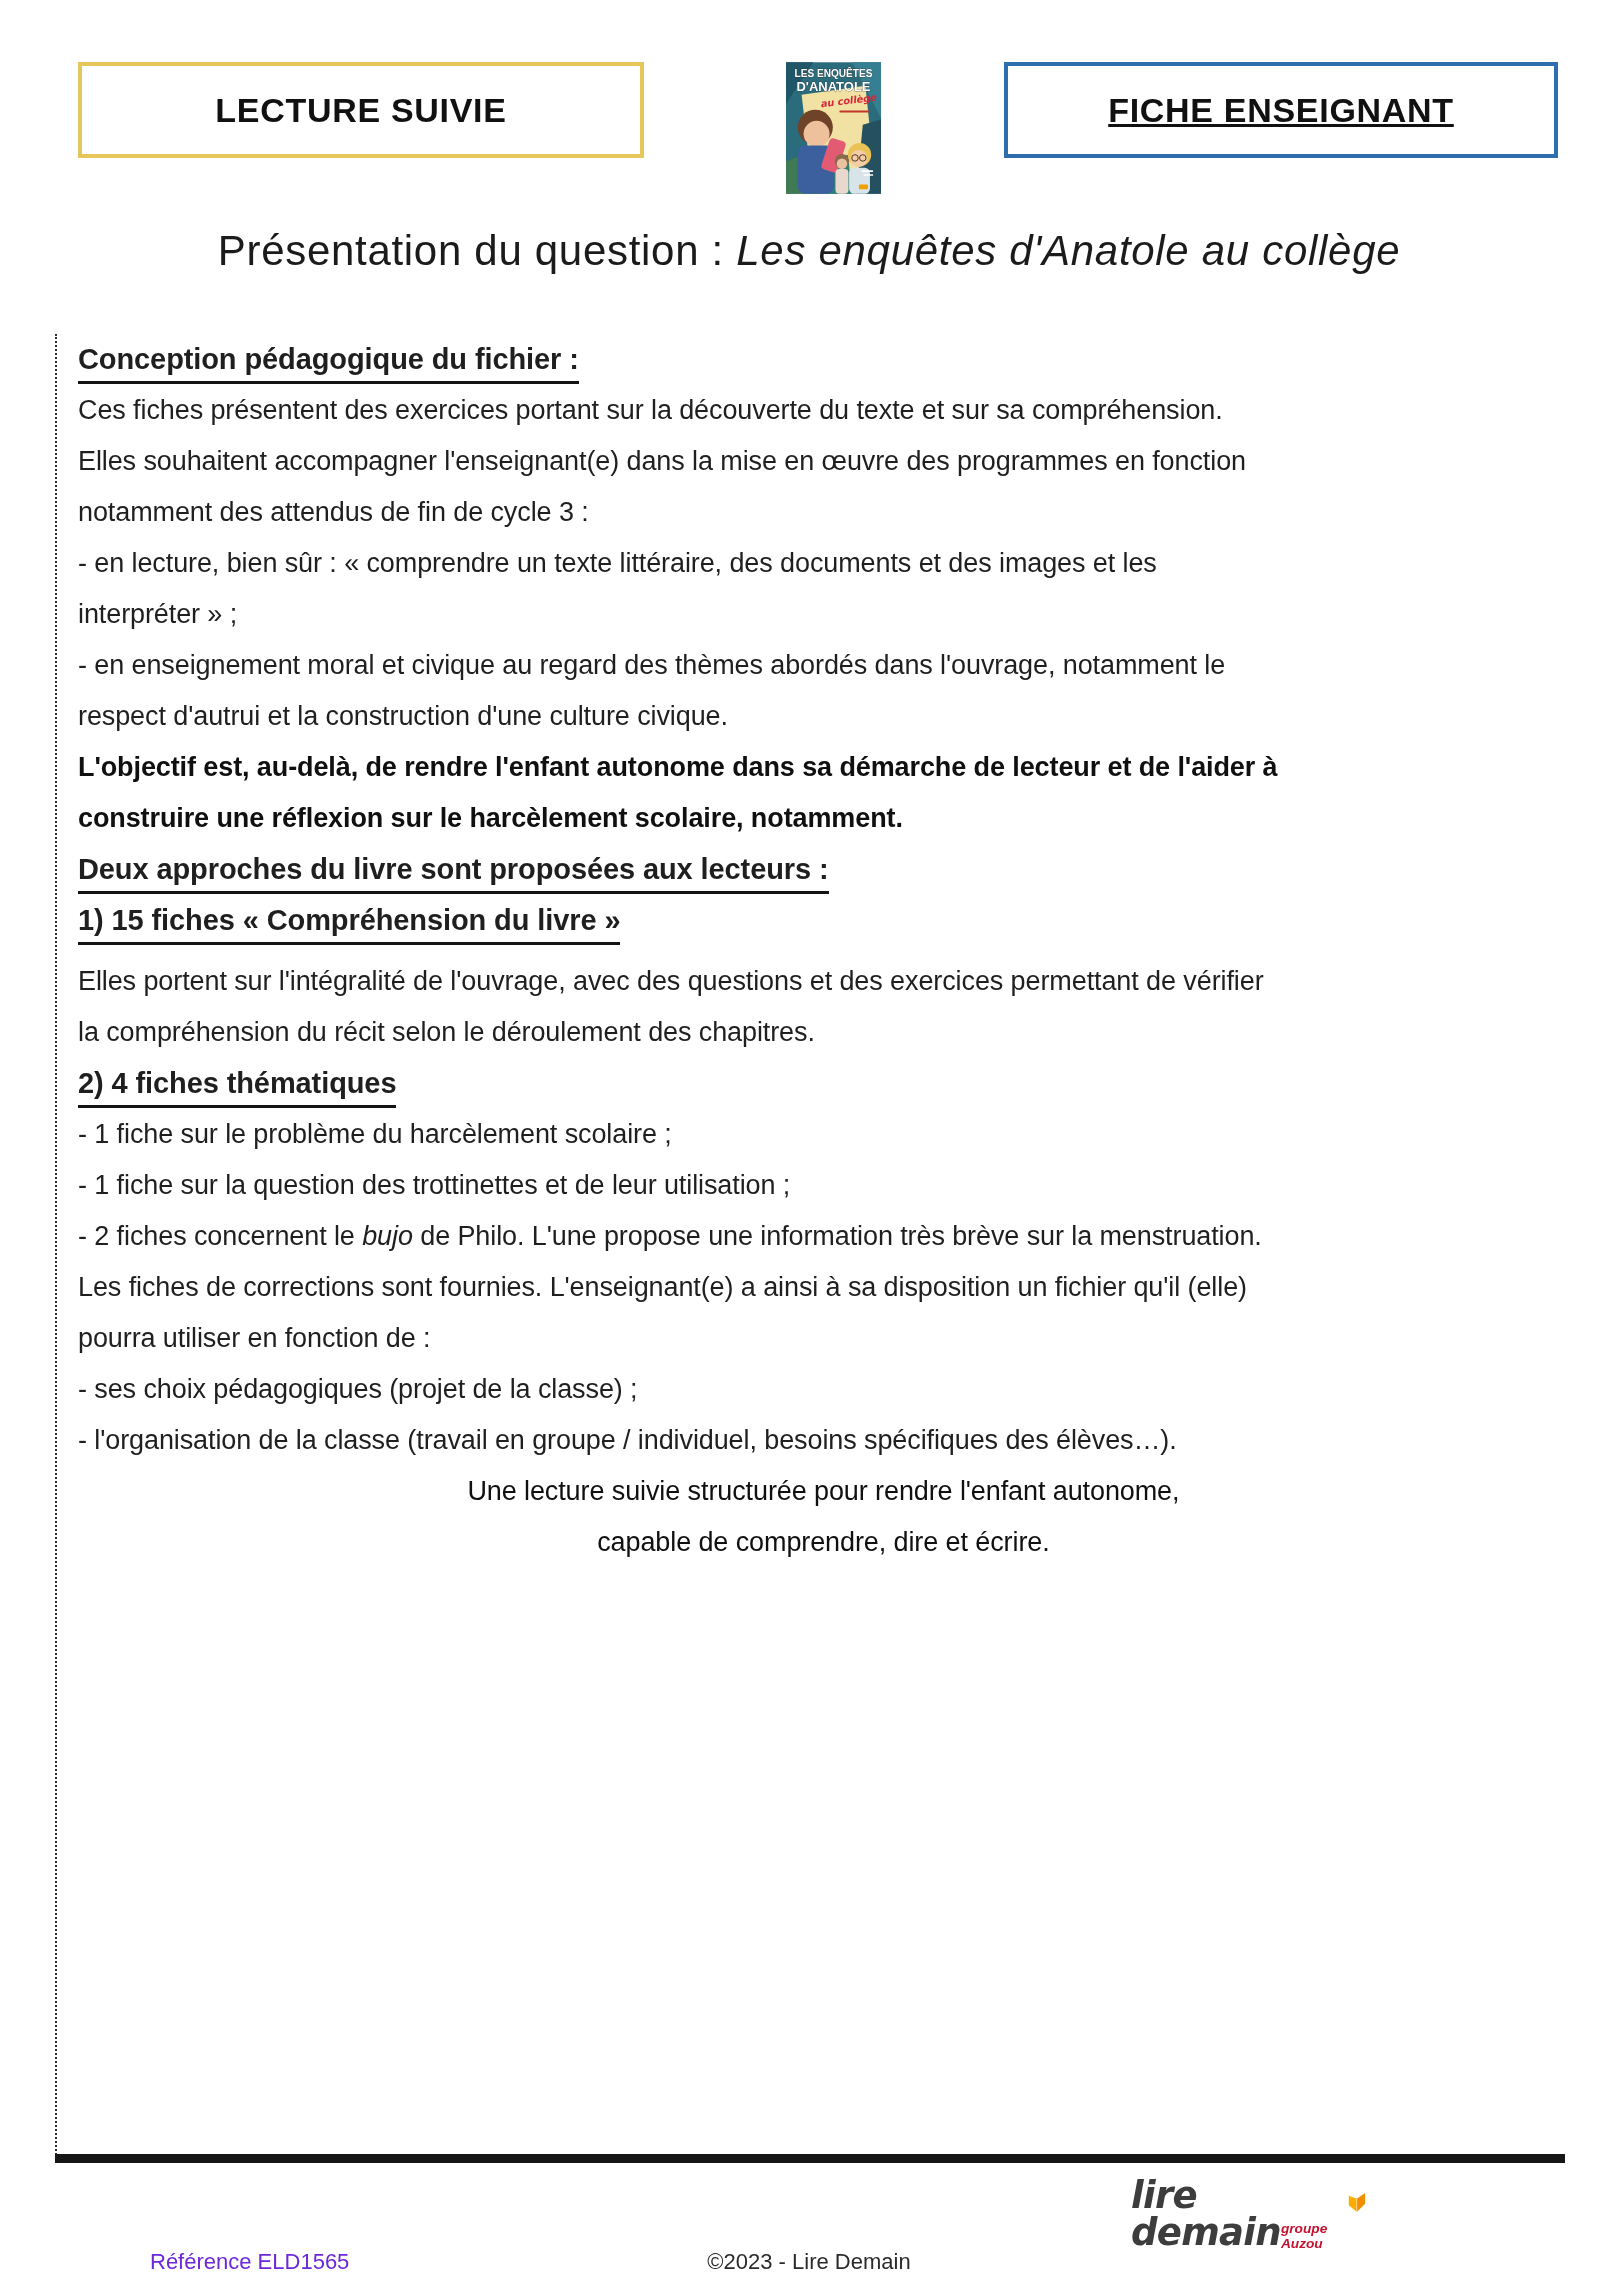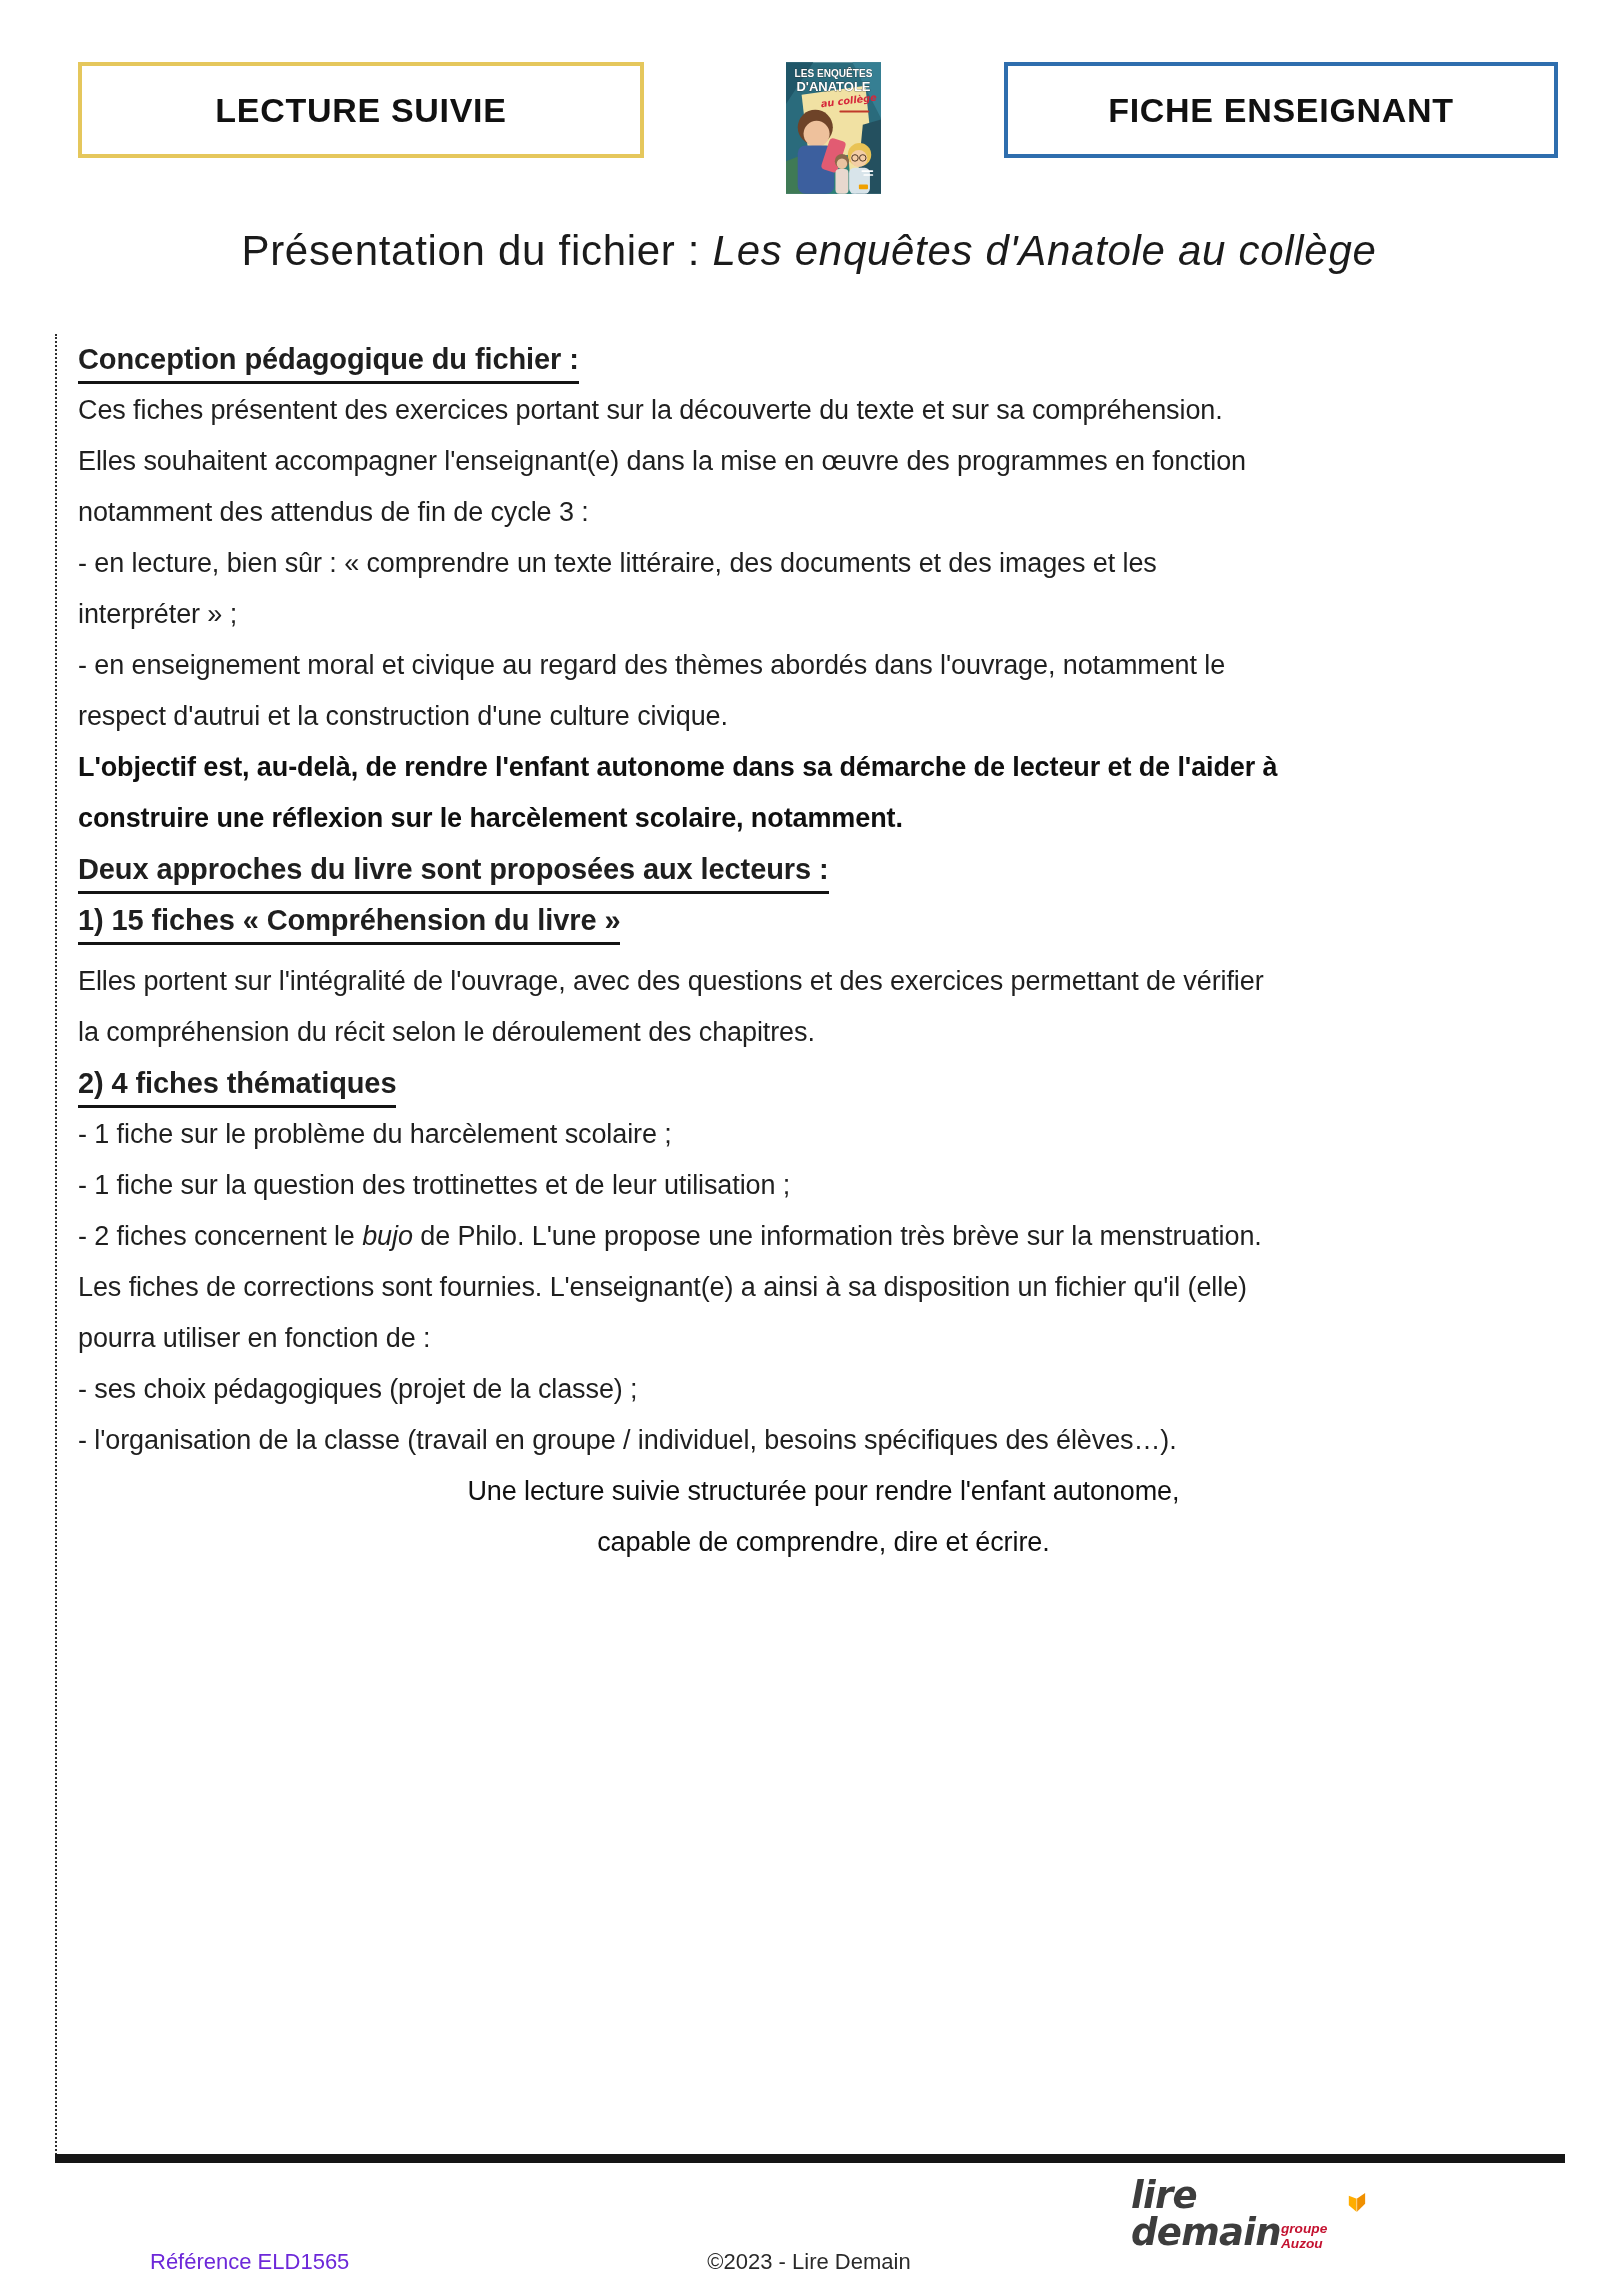--- a/index.html
+++ b/index.html
@@ -14,21 +14,21 @@
 
   
   .hbox{
     position:absolute;top:62px;height:96px;
     box-sizing:border-box;
     display:flex;align-items:center;justify-content:center;
     font-weight:bold;font-size:34px;letter-spacing:0.7px;color:#111;
     background:#fff;
   }
   .hbox-yellow{left:78px;width:566px;border:4.6px solid #E5C75C;}
-  .hbox-blue{left:1004px;width:554px;border:4.6px solid #2E6EAE;}
+  .hbox-blue{left:1004px;width:554px;border:4.6px solid #2E6EAE;text-decoration:underline;}
   .cover{position:absolute;left:786px;top:61px;width:95px;height:134px;}
   .cover svg{display:block;width:100%;height:100%;}
 
   
   .doc-title{
     position:absolute;left:0;top:227px;width:100%;
     text-align:center;font-size:42px;color:#1b1b1b;letter-spacing:0.7px;
     font-weight:400;
   }
   .doc-title .book{font-style:italic;}
@@ -128,21 +128,21 @@
       <rect x="119" y="172" width="15" height="2.5" rx="1" fill="#ffffff"></rect>
       <rect x="112" y="188" width="14" height="7" rx="1.5" fill="#f0a000"></rect>
     </svg>
   </div>
 
   <div class="hbox hbox-blue">
     <span>FICHE ENSEIGNANT</span>
   </div>
 
   <div class="doc-title">
-    <span>Présentation du fichier : </span><span class="book">Les enquêtes d'Anatole au collège</span>
+    <span>Présentation du question : </span><span class="book">Les enquêtes d'Anatole au collège</span>
   </div>
 
   <div class="content">
 
     <p class="h mb-head"><span>Conception pédagogique du fichier :</span></p>
 
     <p class="mb-small">Ces fiches présentent des exercices portant sur la découverte du texte et sur sa compréhension.
 Elles souhaitent accompagner l'enseignant(e) dans la mise en œuvre des programmes en fonction
 notamment des attendus de fin de cycle 3 :</p>
 

